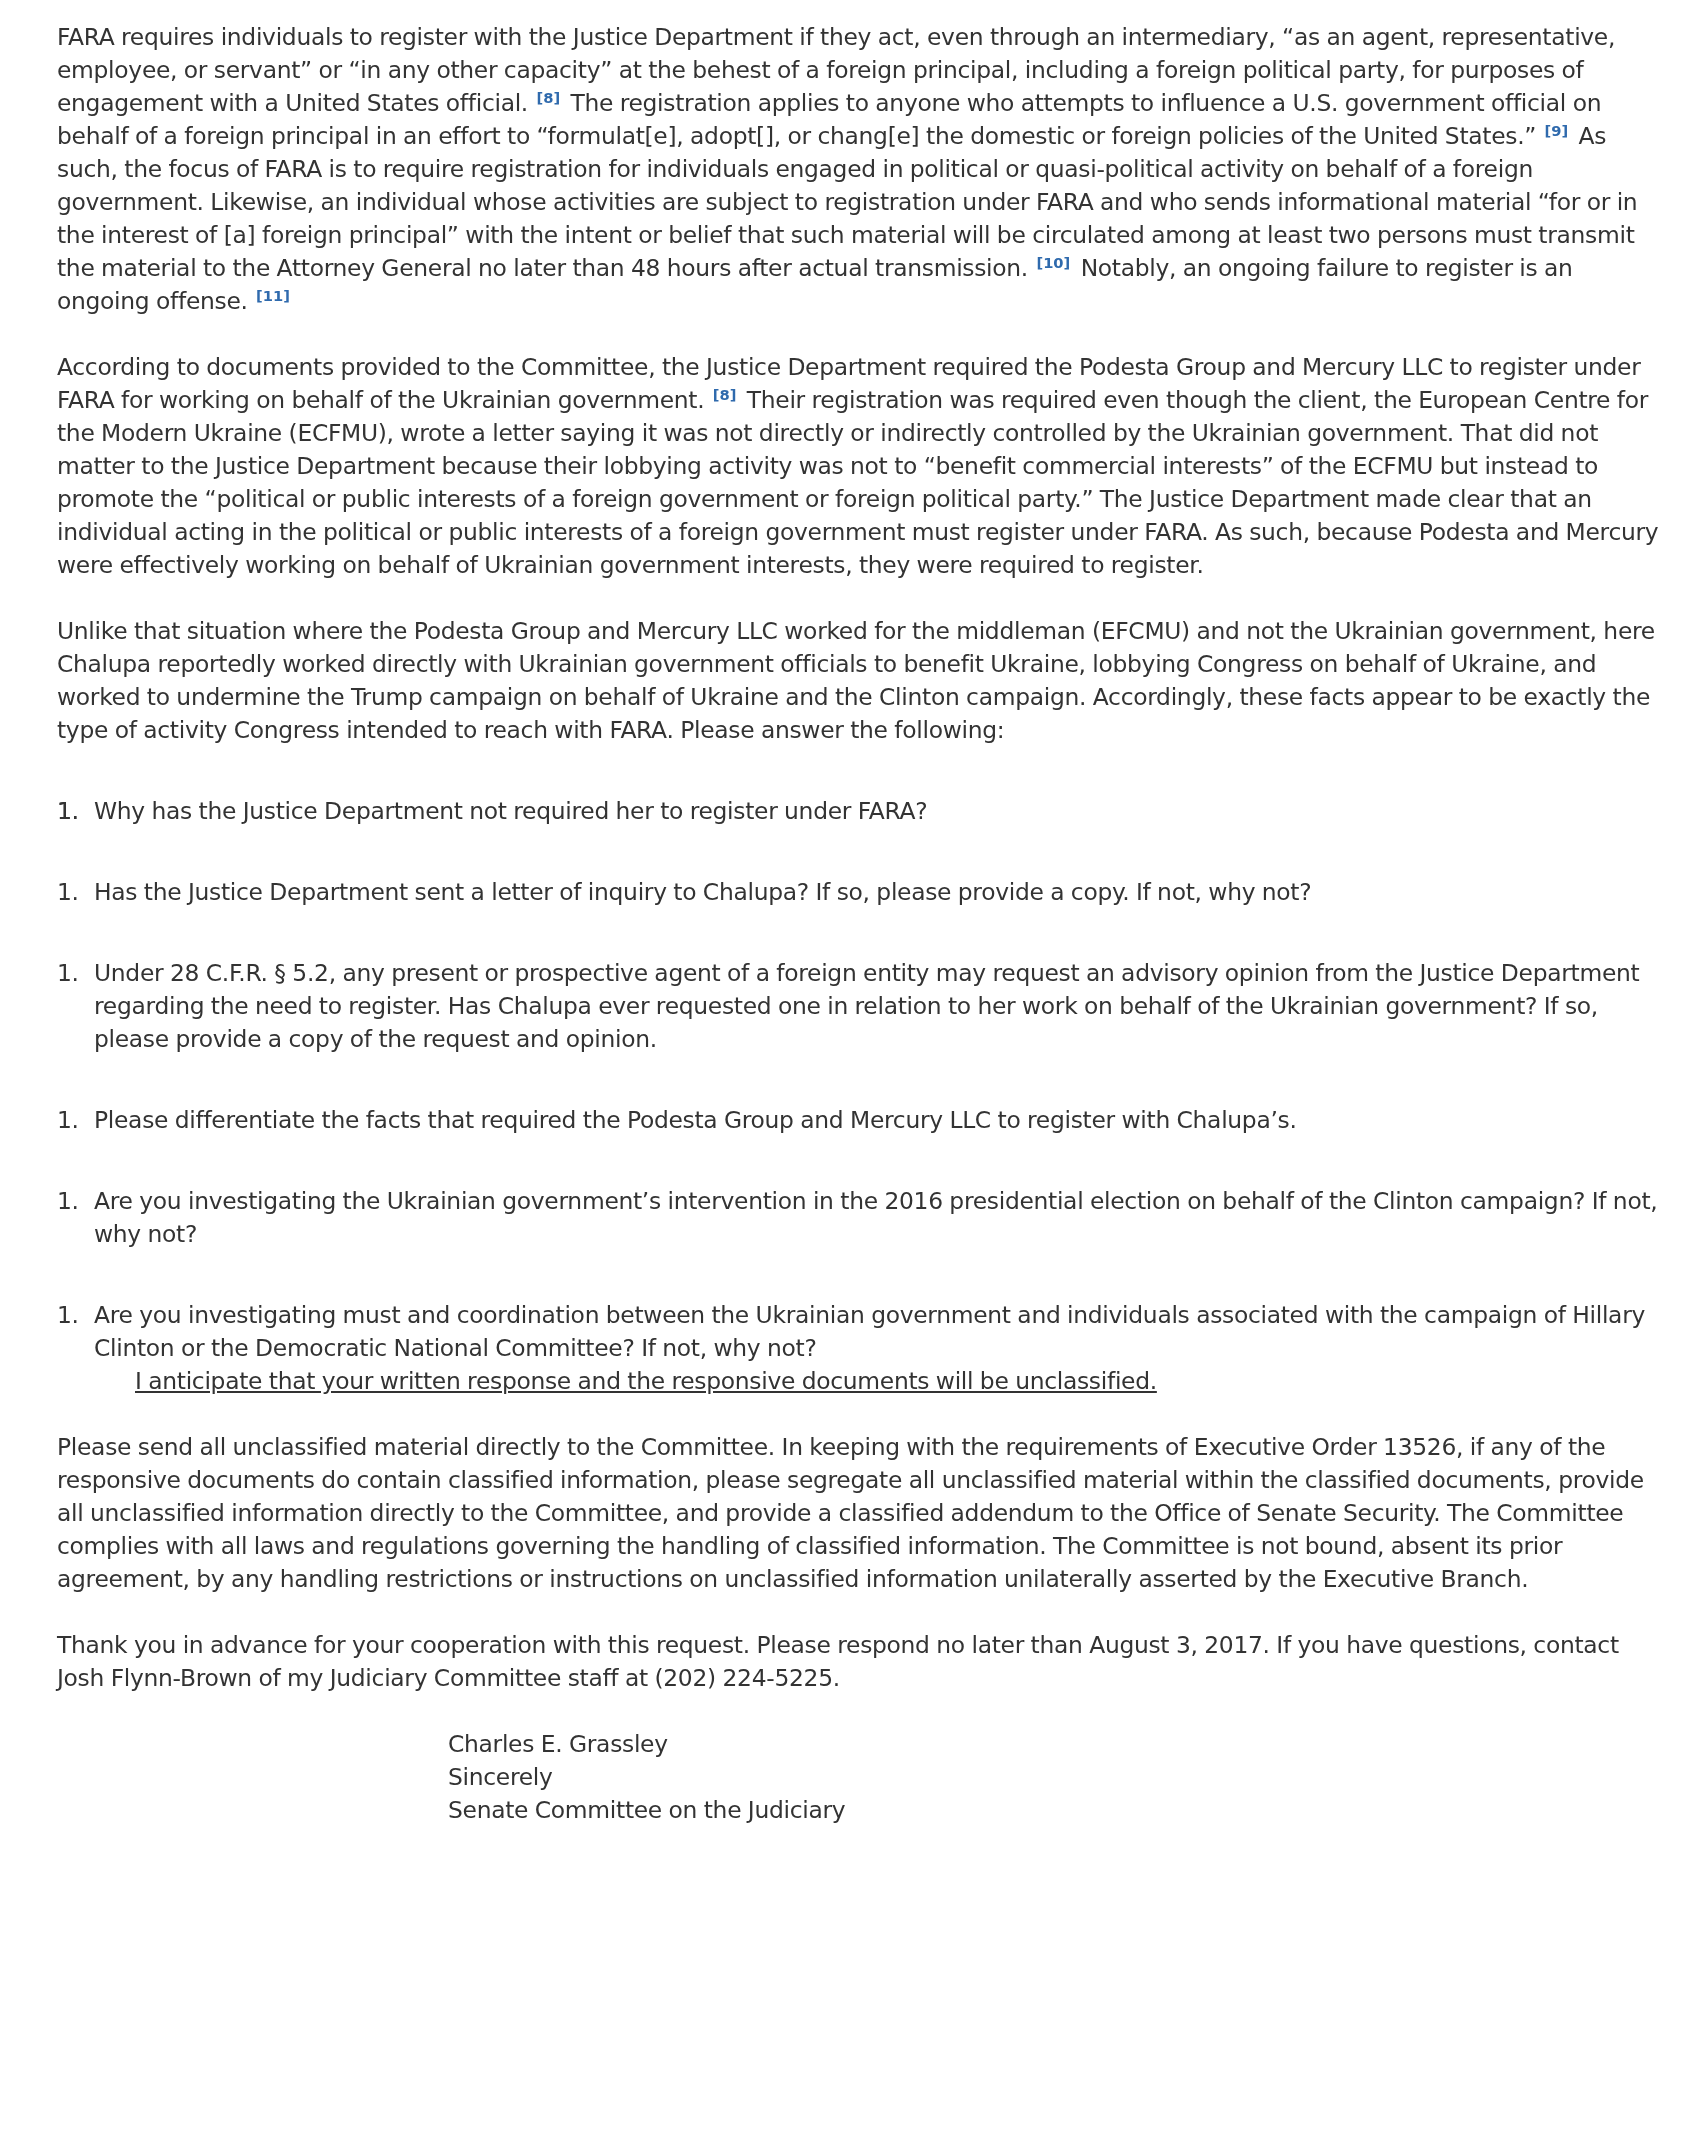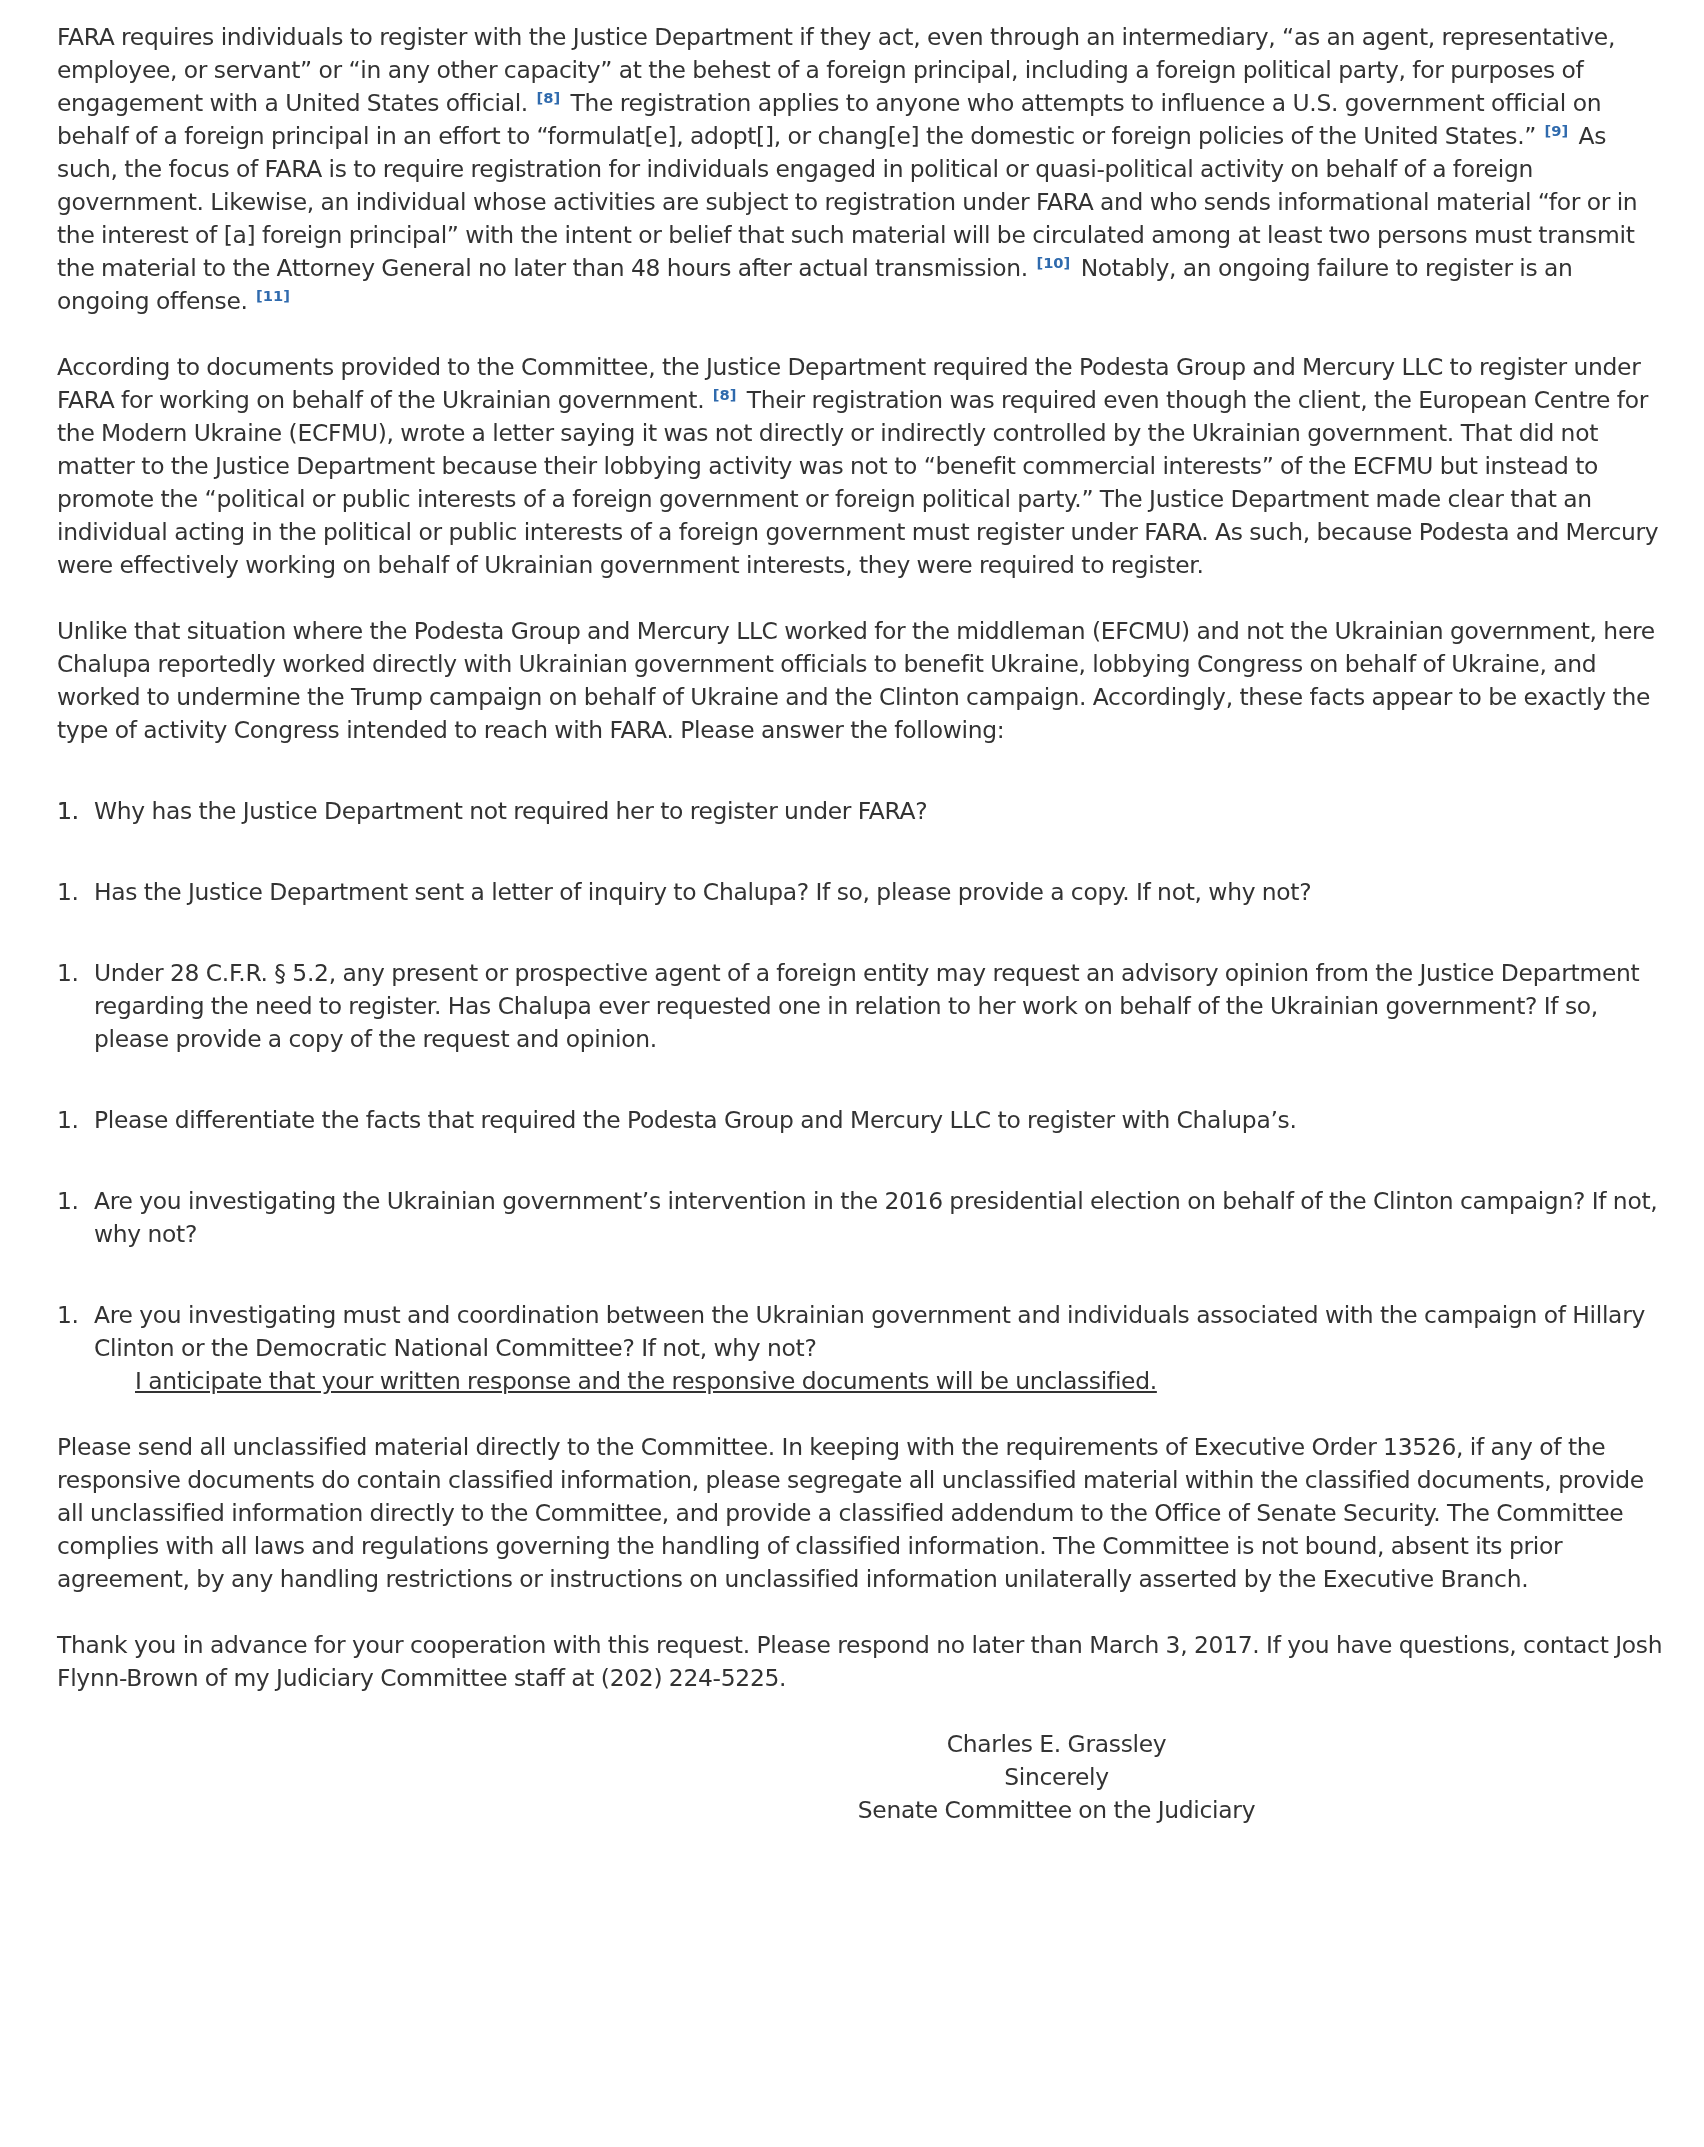--- a/index.html
+++ b/index.html
@@ -61,21 +61,20 @@
     }
     .closing {
       padding-left: 264px;
       margin-bottom: 33px;
     }
     .signature {
       padding-left: 391px;
     }
     .signature div {
       height: 33px;
-      text-align: center;
     }
   </style>
 </head>
 <body>
 
 <div class="page">
 
   <p>
     <span>FARA requires individuals to register with the Justice Department if they act, even through an intermediary, “as an agent, representative, employee, or servant” or “in any other capacity” at the behest of a foreign principal, including a foreign political party, for purposes of engagement with a United States official.</span>
     <a class="fn">[8]</a>
@@ -122,21 +121,21 @@
     <li class="last">
       <span class="num">1.</span>
       <span>Are you investigating must and coordination between the Ukrainian government and individuals associated with the campaign of Hillary Clinton or the Democratic National Committee?  If not, why not?</span>
     </li>
   </ol>
 
   <div class="indent-line">I anticipate that your written response and the responsive documents will be unclassified.</div>
 
   <p>Please send all unclassified material directly to the Committee. In keeping with the requirements of Executive Order 13526, if any of the responsive documents do contain classified information, please segregate all unclassified material within the classified documents, provide all unclassified information directly to the Committee, and provide a classified addendum to the Office of Senate Security.  The Committee complies with all laws and regulations governing the handling of classified information.  The Committee is not bound, absent its prior agreement, by any handling restrictions or instructions on unclassified information unilaterally asserted by the Executive Branch.</p>
 
-  <p>Thank you in advance for your cooperation with this request. Please respond no later than March 3, 2017.  If you have questions, contact Josh Flynn-Brown of my Judiciary Committee staff at (202) 224-5225.</p>
+  <p>Thank you in advance for your cooperation with this request. Please respond no later than August 3, 2017.  If you have questions, contact Josh Flynn-Brown of my Judiciary Committee staff at (202) 224-5225.</p>
 
 
   <div class="signature">
     <div>Charles E. Grassley</div>
     <div>Sincerely</div>
     <div>Senate Committee on the Judiciary</div>
   </div>
 
 </div>
 

